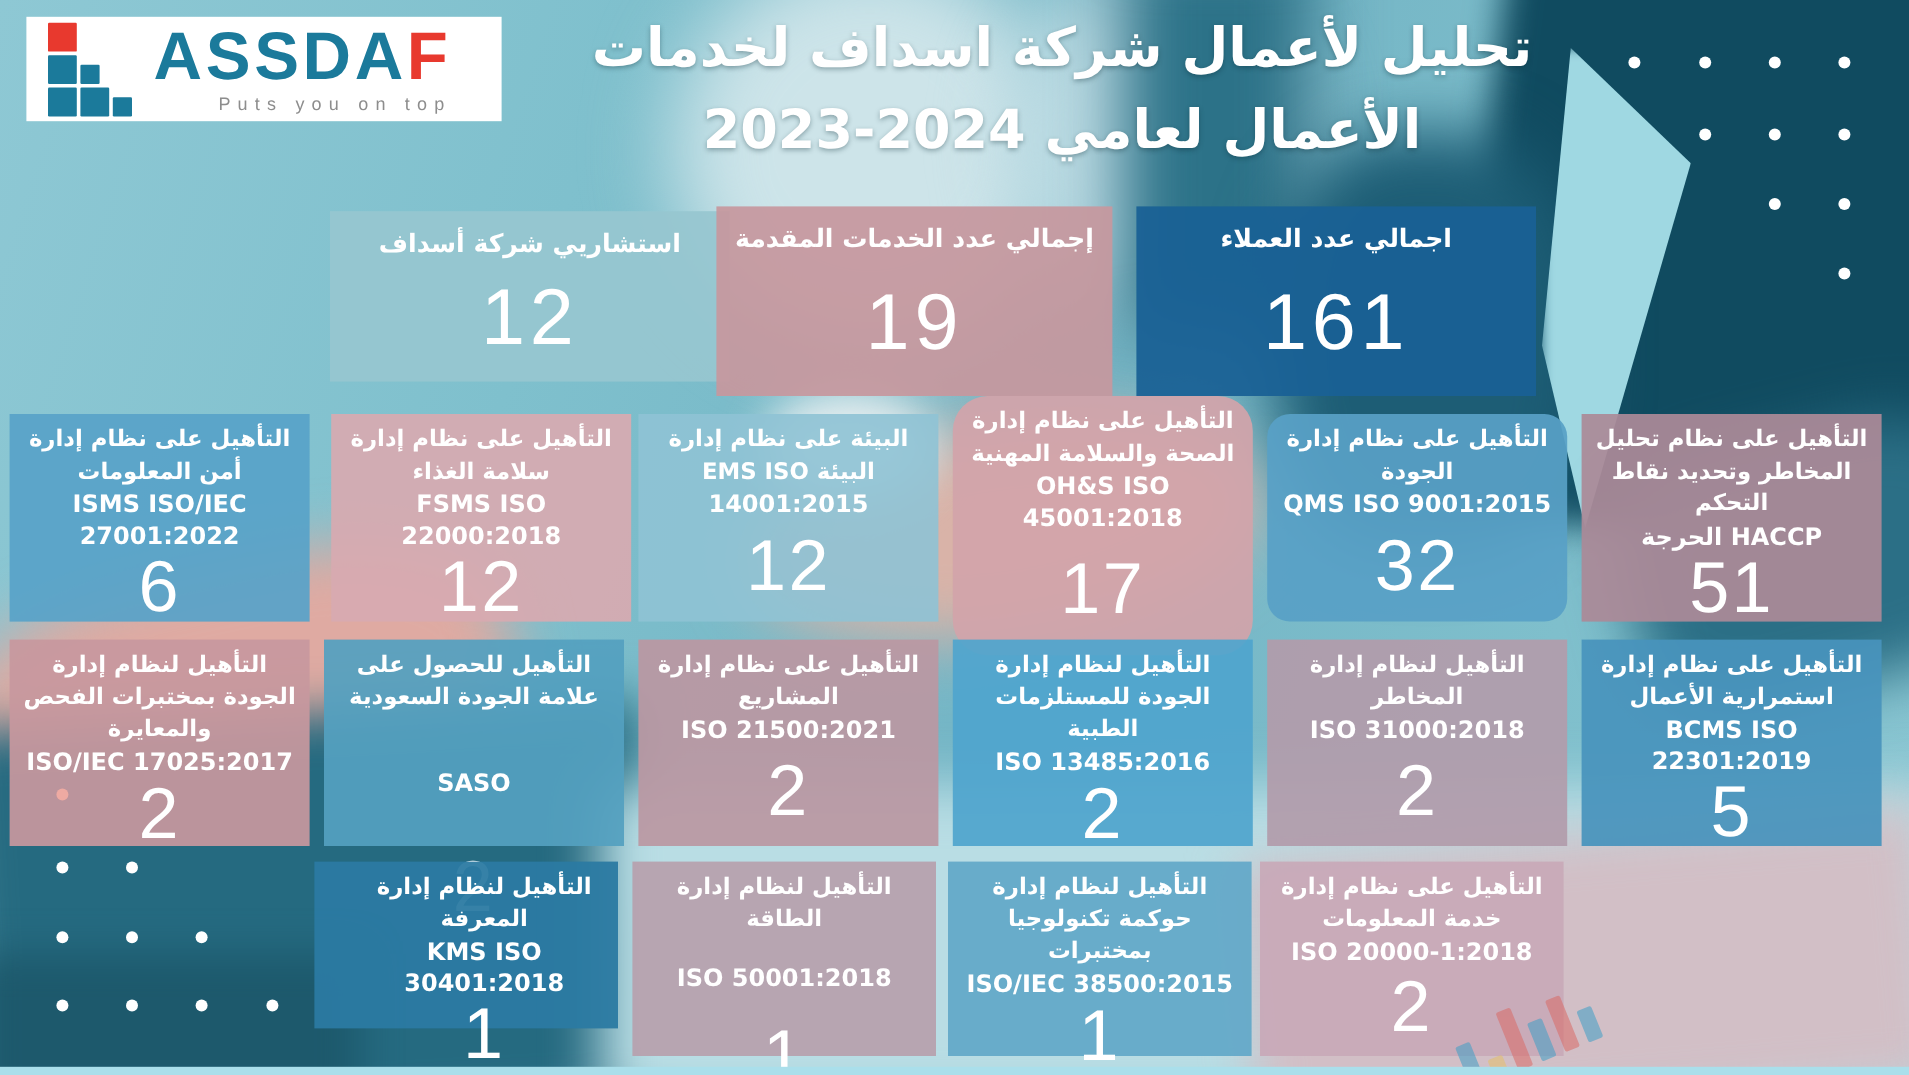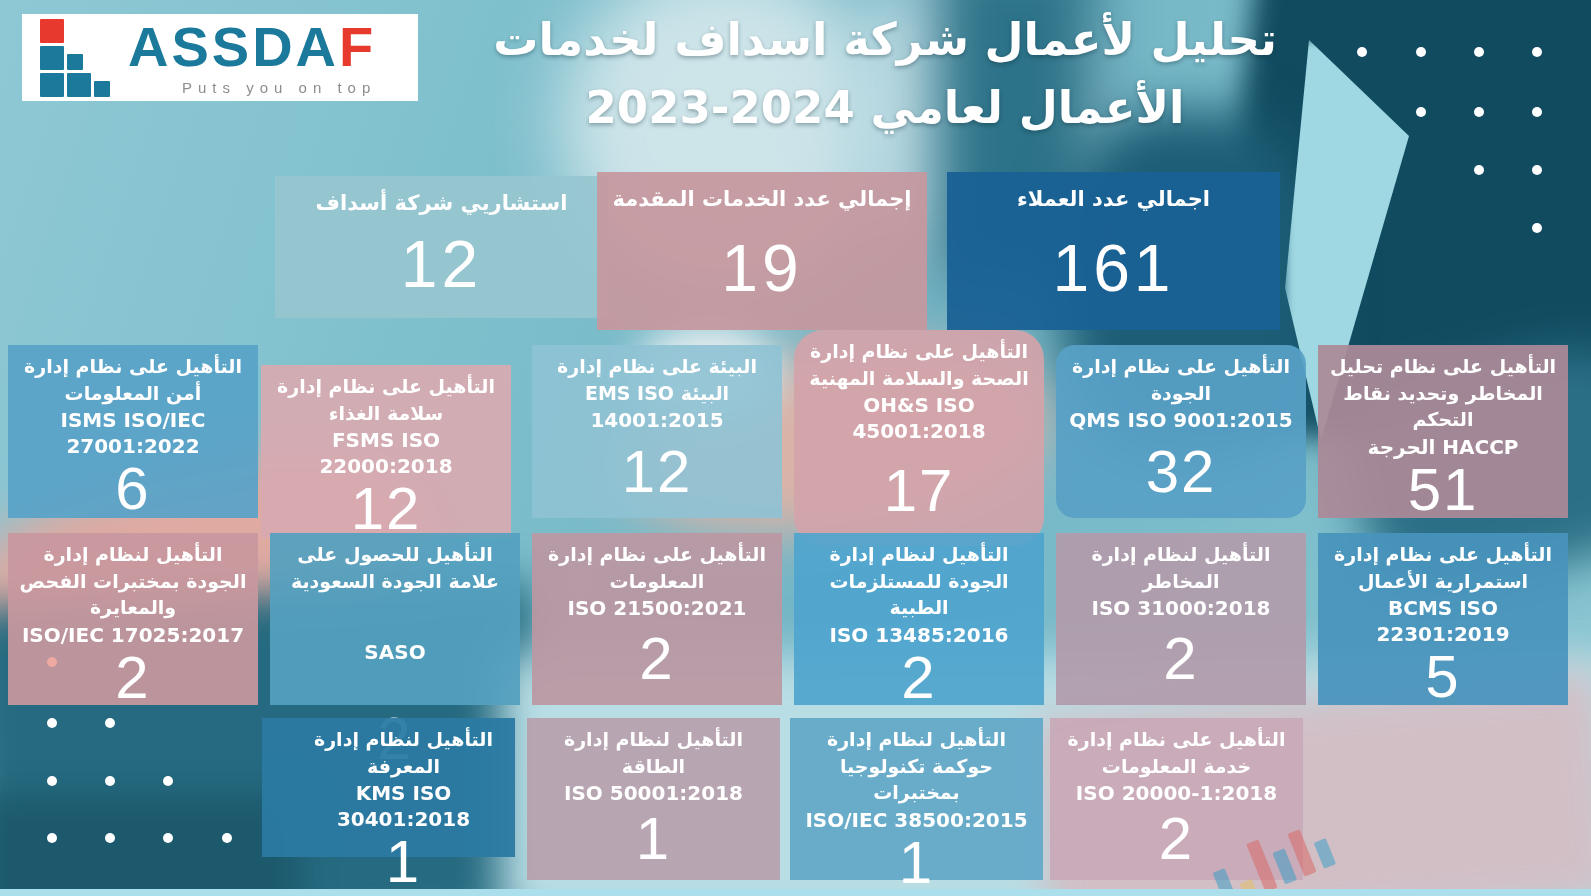--- a/index.html
+++ b/index.html
@@ -45,35 +45,35 @@
                 letter-spacing:2px; line-height:1; padding-bottom:8px; }
   .summary .tile-value { font-size:66px; letter-spacing:4px; }
 
   
   .s0 { left:252px; top:176px; width:333px; height:142px; background:rgba(151,198,208,.93);margin-left:23px; }
   .s1 { left:597px; top:172px; width:330px; height:158px; background:rgba(198,152,158,.93); }
   .s2 { left:947px; top:172px; width:333px; height:158px; background:rgba(25,97,149,.94); }
 
   
   .t0 { left:8px;    top:345px; width:250px; height:173px; background:rgba(88,162,200,.93); }
-  .t1 { left:261px;  top:345px; width:250px; height:173px; background:rgba(215,170,176,.93);margin-top:20px; }
+  .t1 { left:276px;  top:345px; width:250px; height:173px; background:rgba(215,170,176,.93); }
   .t2 { left:532px;  top:345px; width:250px; height:173px; background:rgba(143,194,212,.91); }
   .t3 { left:794px;  top:330px; width:250px; height:216px; background:rgba(210,164,170,.93);border-radius:29px; }
   .t4 { left:1056px; top:345px; width:250px; height:173px; background:rgba(88,160,198,.93);border-radius:19px; }
   .t5 { left:1318px; top:345px; width:250px; height:173px; background:rgba(171,138,152,.93); }
   
   .t6  { left:8px;    top:533px; width:250px; height:172px; background:rgba(199,152,158,.93); }
   .t7  { left:270px;  top:533px; width:250px; height:172px; background:rgba(84,160,192,.93);gap:44px; }
   .t8  { left:532px;  top:533px; width:250px; height:172px; background:rgba(186,152,162,.93); }
   .t9  { left:794px;  top:533px; width:250px; height:172px; background:rgba(80,165,205,.93); }
   .t10 { left:1056px; top:533px; width:250px; height:172px; background:rgba(178,156,171,.93); }
   .t11 { left:1318px; top:533px; width:250px; height:172px; background:rgba(72,147,188,.93); }
   
   .t12 { left:262px;  top:718px; width:253px; height:139px; background:rgba(43,122,162,.95);padding-left:30px; }
-  .t13 { left:527px;  top:718px; width:253px; height:162px; background:rgba(183,160,173,.93); }
+  .t13 { left:527px;  top:718px; width:253px; height:162px; background:rgba(183,160,173,.93);gap:22px; }
   .t14 { left:790px;  top:718px; width:253px; height:162px; background:rgba(98,168,200,.93); }
   .t15 { left:1050px; top:718px; width:253px; height:162px; background:rgba(200,169,184,.93); }
 
   
   .dot { position:absolute; width:10px; height:10px; border-radius:50%; background:#ffffff; z-index:5; }
   .dot-pink { background:#eeaaa2; }
 
   
   .minichart { position:absolute; left:1182px; top:786px; width:180px; height:100px; z-index:4;
                display:flex; align-items:flex-end; gap:8px; transform:rotate(-22deg); opacity:.55; }
@@ -179,21 +179,21 @@
     <div class="tile-label">التأهيل لنظام إدارة الجودة بمختبرات الفحص والمعايرة</div>
     <div class="tile-code">ISO/IEC 17025:2017</div>
     <div class="tile-value">2</div>
   </div>
   <div class="tile t7">
     <div class="tile-label">التأهيل للحصول على علامة الجودة السعودية</div>
     <div class="tile-code">SASO</div>
     <div class="tile-value">2</div>
   </div>
   <div class="tile t8">
-    <div class="tile-label">التأهيل على نظام إدارة المعلومات</div>
+    <div class="tile-label">التأهيل على نظام إدارة المشاريع</div>
     <div class="tile-code">ISO 21500:2021</div>
     <div class="tile-value">2</div>
   </div>
   <div class="tile t9">
     <div class="tile-label">التأهيل لنظام إدارة الجودة للمستلزمات الطبية</div>
     <div class="tile-code">ISO 13485:2016</div>
     <div class="tile-value">2</div>
   </div>
   <div class="tile t10">
     <div class="tile-label">التأهيل لنظام إدارة المخاطر</div>

